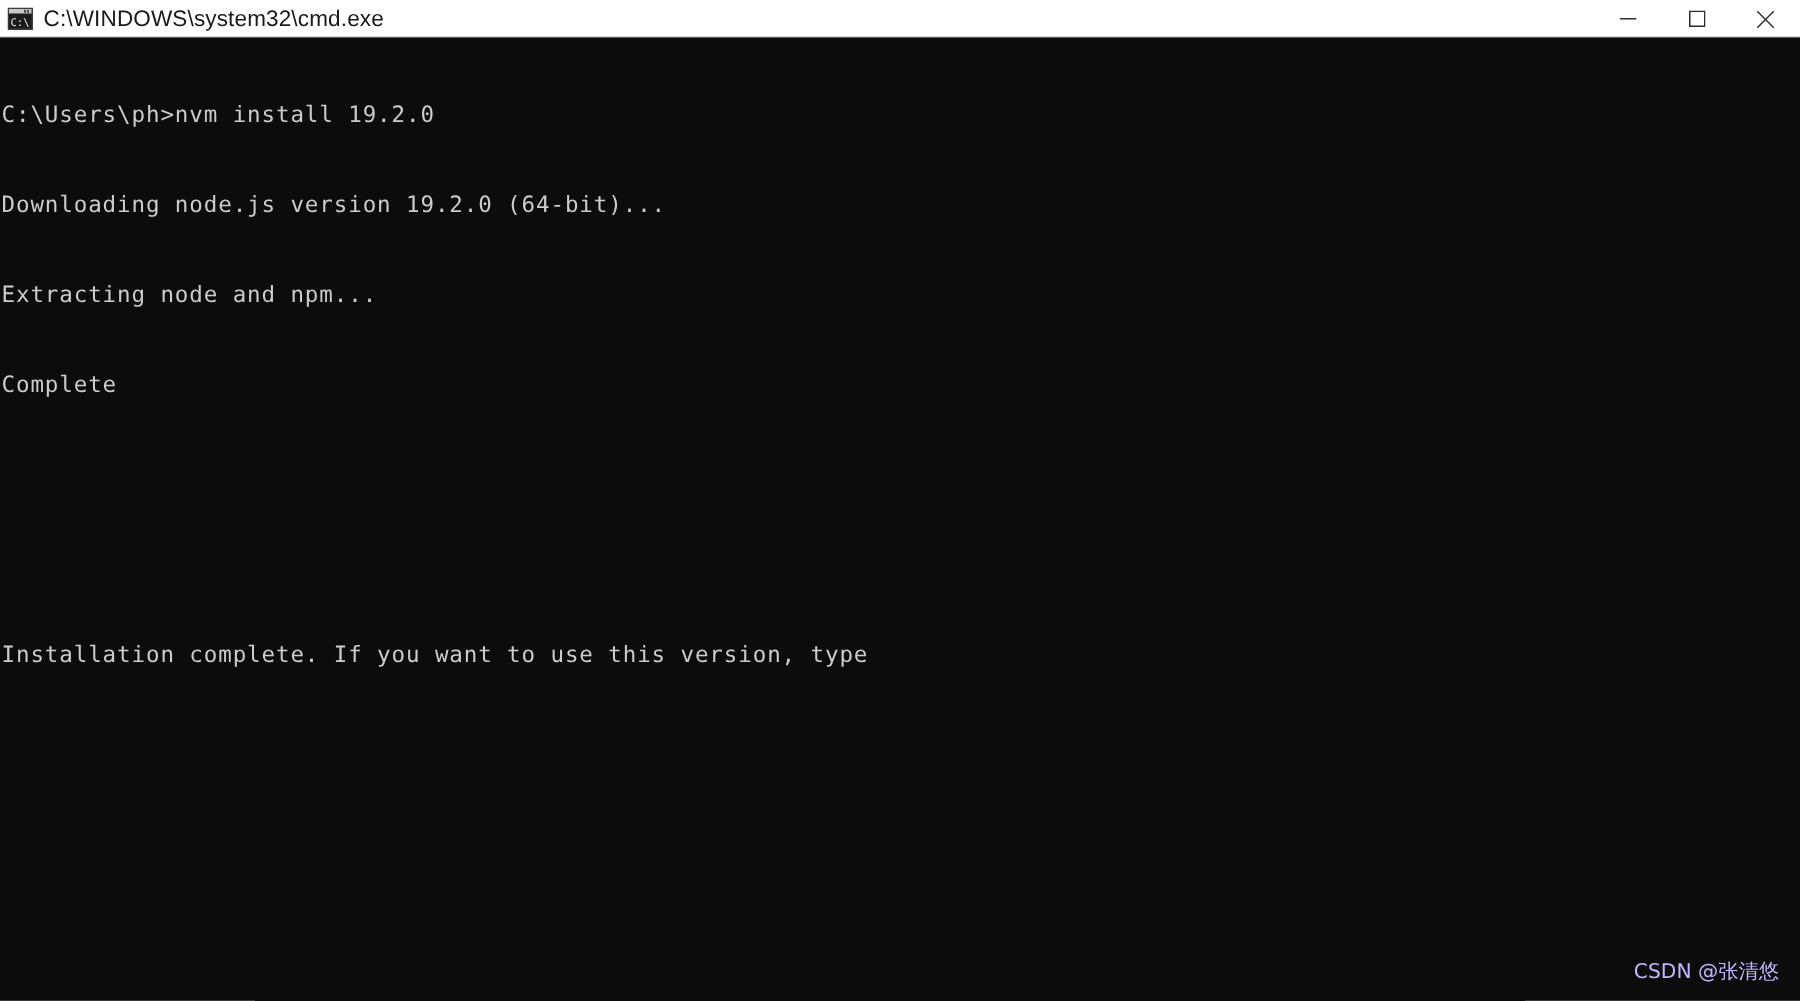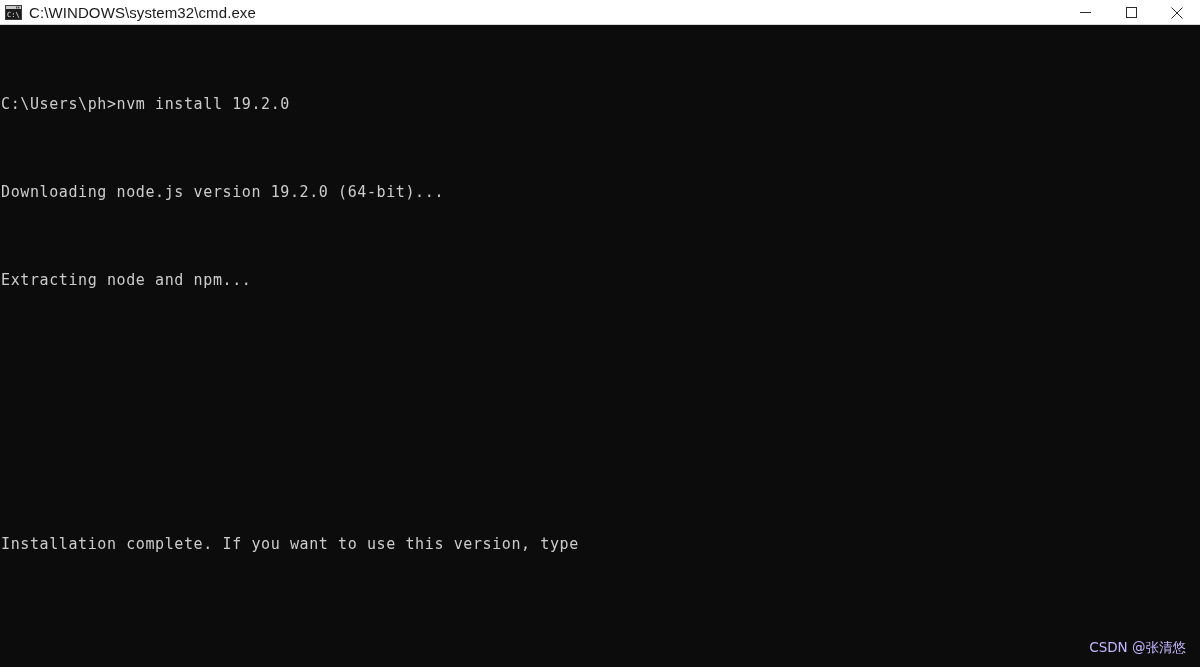--- a/index.html
+++ b/index.html
@@ -93,21 +93,20 @@
     font-size: 15px;
     line-height: 20px;
     color: #cccccc;
     white-space: pre;
     letter-spacing: 0.6px;
   }
 
   .line {
     height: 20px;
     white-space: pre;
-    margin-top: 28px;
   }
 
   
   .watermark {
     position: absolute;
     right: 14px;
     bottom: 10px;
     font-family: "DejaVu Sans", "Liberation Sans", sans-serif;
     font-size: 13.5px;
     color: #c4b5fd;
@@ -150,20 +149,21 @@
         </svg>
       </button>
     </div>
   </div>
 
   <div class="terminal">
     <div class="console-text">
       <div class="line">C:\Users\ph&gt;nvm install 19.2.0</div>
       <div class="line">Downloading node.js version 19.2.0 (64-bit)...</div>
       <div class="line">Extracting node and npm...</div>
+      <div class="line">Complete</div>
       <div class="line"></div>
       <div class="line"></div>
       <div class="line">Installation complete. If you want to use this version, type</div>
       <div class="line"></div>
       <div class="line"></div>
       
     </div>
 
     <div class="watermark">CSDN @张清悠</div>
   </div>

